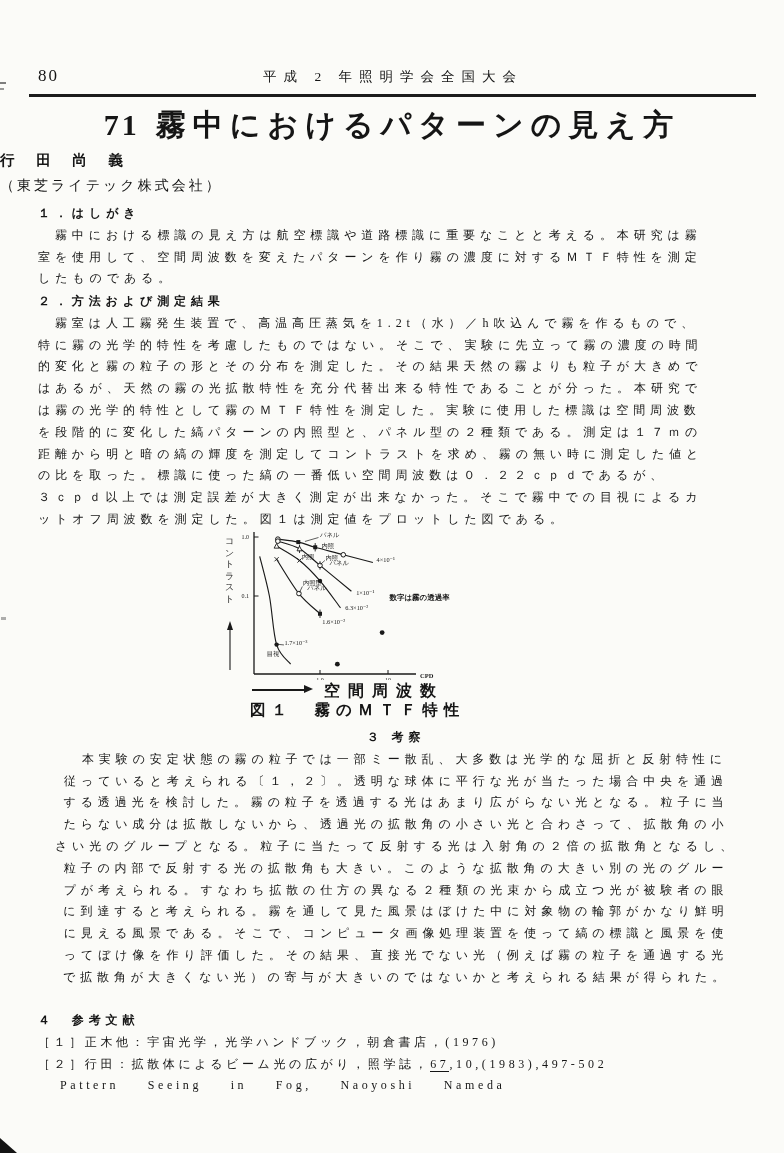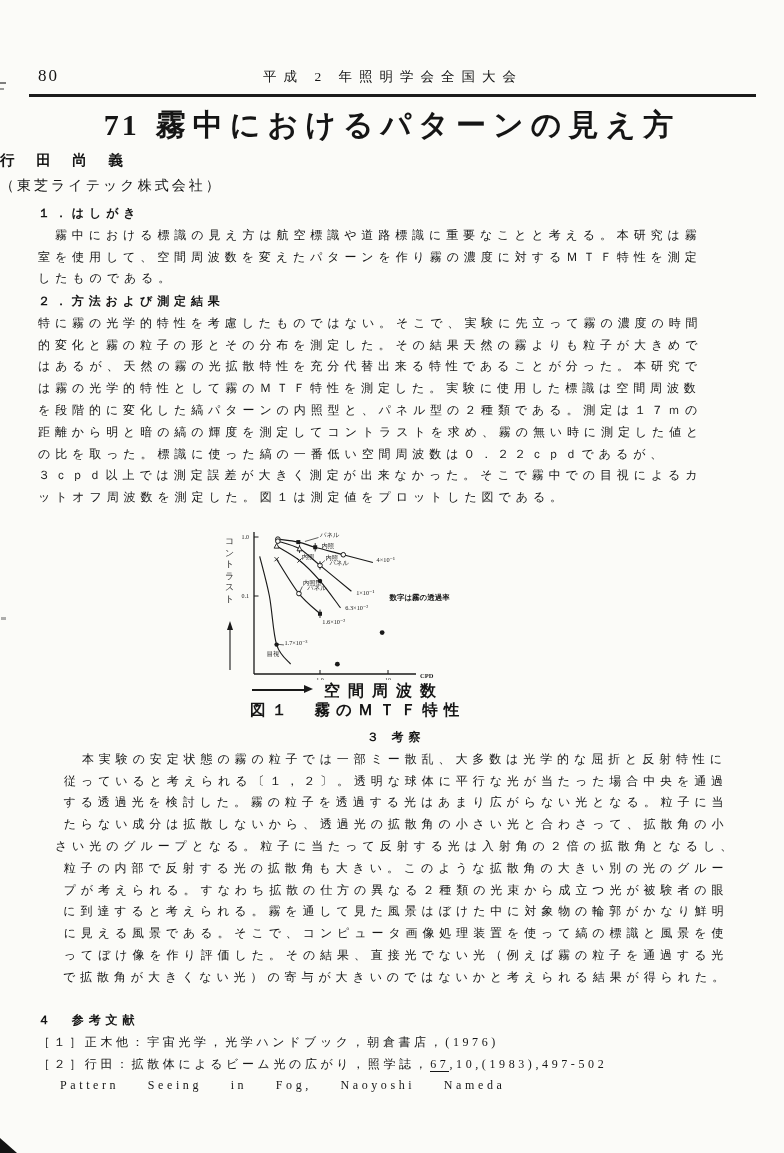--- a/index.html
+++ b/index.html
@@ -62,20 +62,21 @@
     <div class="line">　霧中における標識の見え方は航空標識や道路標識に重要なことと考える。本研究は霧</div>
         <div class="line">室を使用して、空間周波数を変えたパターンを作り霧の濃度に対するＭＴＦ特性を測定</div>
         <div class="line">したものである。</div>
       </div>
   </div>
 
   <div class="sec" id="sec-method">
     <div class="head">２．方法および測定結果</div>
     <div>
 
+    <div class="line">　霧室は人工霧発生装置で、高温高圧蒸気を1.2t（水）／h吹込んで霧を作るもので、</div>
         <div class="line">特に霧の光学的特性を考慮したものではない。そこで、実験に先立って霧の濃度の時間</div>
         <div class="line">的変化と霧の粒子の形とその分布を測定した。その結果天然の霧よりも粒子が大きめで</div>
         <div class="line">はあるが、天然の霧の光拡散特性を充分代替出来る特性であることが分った。本研究で</div>
         <div class="line">は霧の光学的特性として霧のＭＴＦ特性を測定した。実験に使用した標識は空間周波数</div>
         <div class="line">を段階的に変化した縞パターンの内照型と、パネル型の２種類である。測定は１７ｍの</div>
         <div class="line">距離から明と暗の縞の輝度を測定してコントラストを求め、霧の無い時に測定した値と</div>
         <div class="line">の比を取った。標識に使った縞の一番低い空間周波数は０．２２ｃｐｄであるが、</div>
         <div class="line">３ｃｐｄ以上では測定誤差が大きく測定が出来なかった。そこで霧中での目視によるカ</div>
         <div class="line">ットオフ周波数を測定した。図１は測定値をプロットした図である。</div>
       </div>

